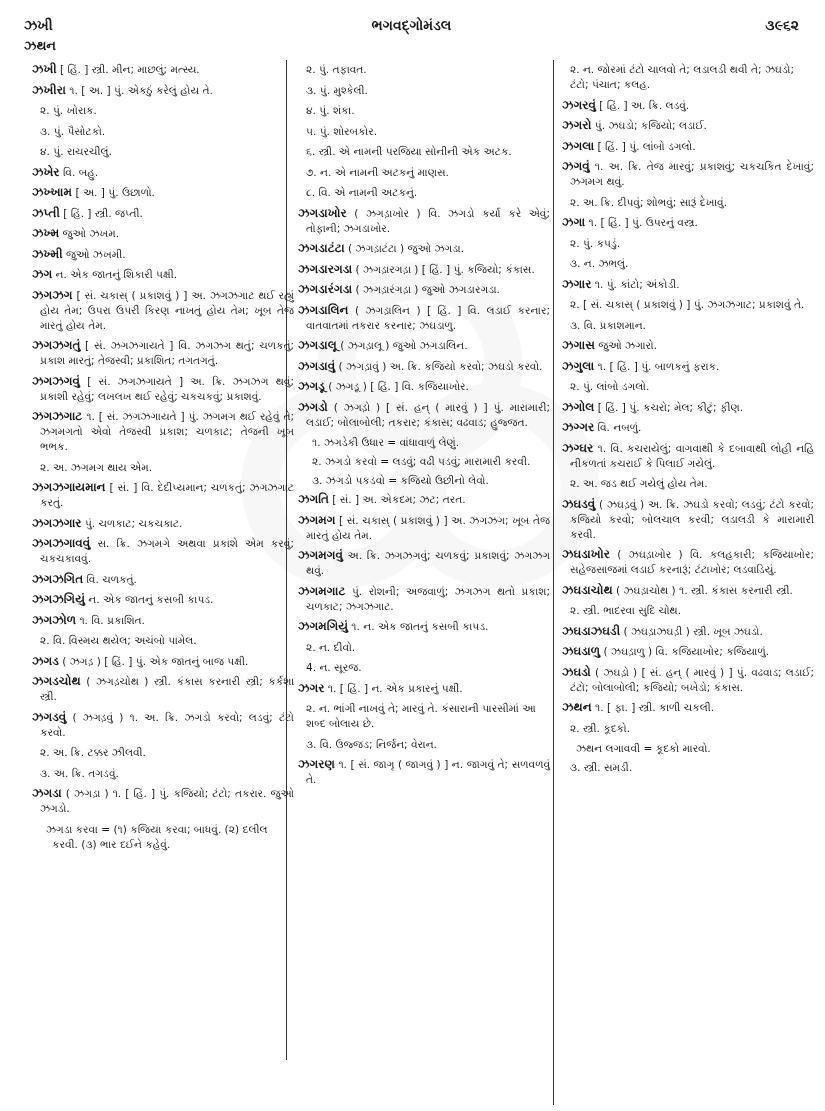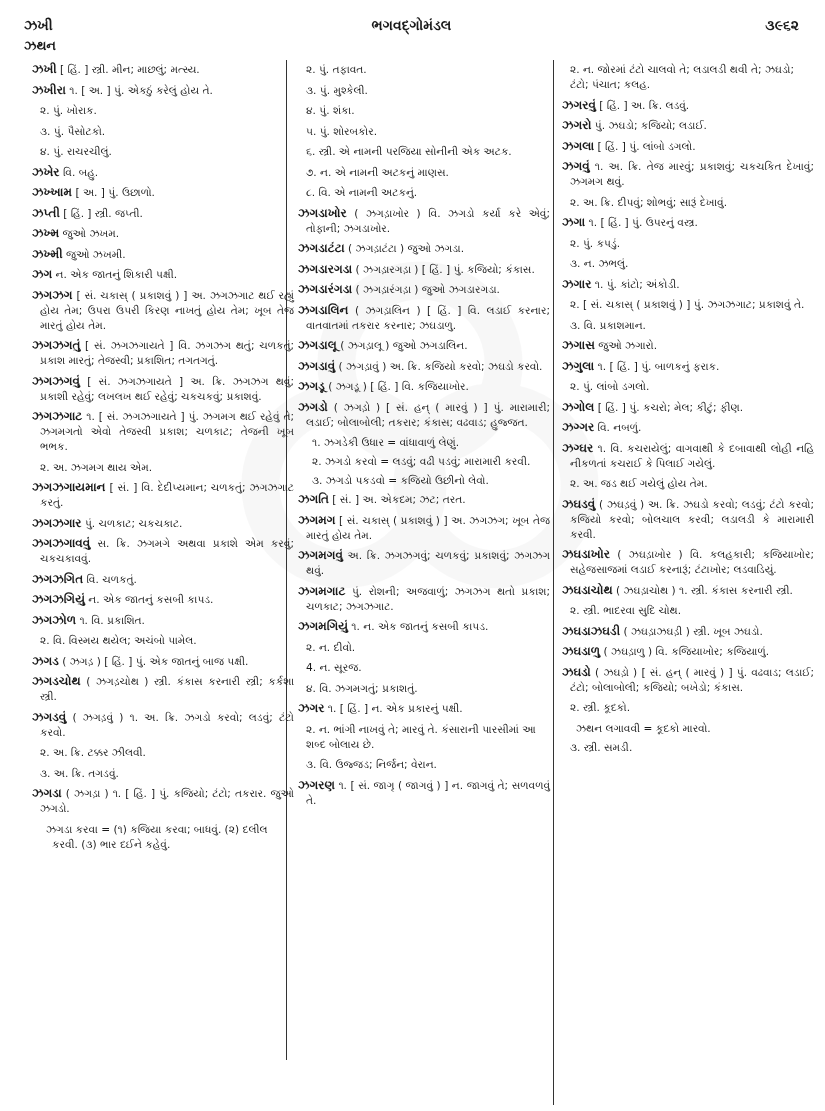--- a/index.html
+++ b/index.html
@@ -105,21 +105,20 @@
     <div class="idiom">૧. ઝગડેકી ઉધાર = વાંધાવાળું લેણું.</div>
     <div class="idiom">૨. ઝગડો કરવો = લડવું; વઢી પડવું; મારામારી કરવી.</div>
     <div class="idiom">૩. ઝગડો પકડવો = કજિયો ઉછીનો લેવો.</div>
     <div class="entry"><span class="hw">ઝગતિ</span><span> [ સં. ] અ. એકદમ; ઝટ; તરત.</span></div>
     <div class="entry"><span class="hw">ઝગમગ</span><span> [ સં. ચકાસ્ ( પ્રકાશવું ) ] અ. ઝગઝગ; ખૂબ તેજ મારતું હોય તેમ.</span></div>
     <div class="entry"><span class="hw">ઝગમગવું</span><span> અ. ક્રિ. ઝગઝગવું; ચળકવું; પ્રકાશવું; ઝગઝગ થવું.</span></div>
     <div class="entry"><span class="hw">ઝગમગાટ</span><span> પું. રોશની; અજવાળું; ઝગઝગ થતો પ્રકાશ; ચળકાટ; ઝગઝગાટ.</span></div>
     <div class="entry"><span class="hw">ઝગમગિયું</span><span> ૧. ન. એક જાતનું કસબી કાપડ.</span></div>
     <div class="sub">૨. ન. દીવો.</div>
     <div class="sub">4. ન. સૂરજ.</div>
-    <div class="sub">૪. વિ. ઝગમગતું; પ્રકાશતું.</div>
     <div class="entry"><span class="hw">ઝગર</span><span> ૧. [ હિં. ] ન. એક પ્રકારનું પક્ષી.</span></div>
     <div class="sub">૨. ન. ભાંગી નાખવું તે; મારવું તે. કંસારાની પારસીમાં આ શબ્દ બોલાય છે.</div>
     <div class="sub">૩. વિ. ઉજ્જડ; નિર્જન; વેરાન.</div>
     <div class="entry"><span class="hw">ઝગરણ</span><span> ૧. [ સં. જાગૃ ( જાગવું ) ] ન. જાગવું તે; સળવળવું તે.</span></div>
   </div>
 <div class="col col3">
     <div class="sub">૨. ન. જોરમાં ટંટો ચાલવો તે; લડાલડી થવી તે; ઝઘડો; ટંટો; પંચાત; કલહ.</div>
     <div class="entry"><span class="hw">ઝગરવું</span><span> [ હિં. ] અ. ક્રિ. લડવું.</span></div>
     <div class="entry"><span class="hw">ઝગરો</span><span> પું. ઝઘડો; કજિયો; લડાઈ.</span></div>
     <div class="entry"><span class="hw">ઝગલા</span><span> [ હિં. ] પું. લાંબો ડગલો.</span></div>
@@ -138,16 +137,17 @@
     <div class="entry"><span class="hw">ઝગ્ગર</span><span> વિ. નબળું.</span></div>
     <div class="entry"><span class="hw">ઝગ્ઘર</span><span> ૧. વિ. કચરાયેલું; વાગવાથી કે દબાવાથી લોહી નહિ નીકળતાં કચરાઈ કે પિલાઈ ગયેલું.</span></div>
     <div class="sub">૨. અ. જડ થઈ ગયેલું હોય તેમ.</div>
     <div class="entry"><span class="hw">ઝઘડવું</span><span> ( ઝઘડ઼વું ) અ. ક્રિ. ઝઘડો કરવો; લડવું; ટંટો કરવો; કજિયો કરવો; બોલચાલ કરવી; લડાલડી કે મારામારી કરવી.</span></div>
     <div class="entry"><span class="hw">ઝઘડાખોર</span><span> ( ઝઘડ઼ાખોર ) વિ. કલહકારી; કજિયાખોર; સહેજસાજમાં લડાઈ કરનારૂં; ટંટાખોર; લડવાડિયું.</span></div>
     <div class="entry"><span class="hw">ઝઘડાચોથ</span><span> ( ઝઘડ઼ાચોથ ) ૧. સ્ત્રી. કંકાસ કરનારી સ્ત્રી.</span></div>
     <div class="sub">૨. સ્ત્રી. ભાદરવા સુદિ ચોથ.</div>
     <div class="entry"><span class="hw">ઝઘડાઝઘડી</span><span> ( ઝઘડ઼ાઝઘડ઼ી ) સ્ત્રી. ખૂબ ઝઘડો.</span></div>
     <div class="entry"><span class="hw">ઝઘડાળુ</span><span> ( ઝઘડ઼ાળુ ) વિ. કજિયાખોર; કજિયાળું.</span></div>
     <div class="entry"><span class="hw">ઝઘડો</span><span> ( ઝઘડ઼ો ) [ સં. હન્ ( મારવું ) ] પું. વઢવાડ; લડાઈ; ટંટો; બોલાબોલી; કજિયો; બખેડો; કંકાસ.</span></div>
+    <div class="entry"><span class="hw">ઝથન</span><span> ૧. [ ફા. ] સ્ત્રી. કાળી ચકલી.</span></div>
     <div class="sub">૨. સ્ત્રી. કૂદકો.</div>
     <div class="idiom">ઝથન લગાવવી = કૂદકો મારવો.</div>
     <div class="sub">૩. સ્ત્રી. સમડી.</div>
   </div>
 
 </body></html>

